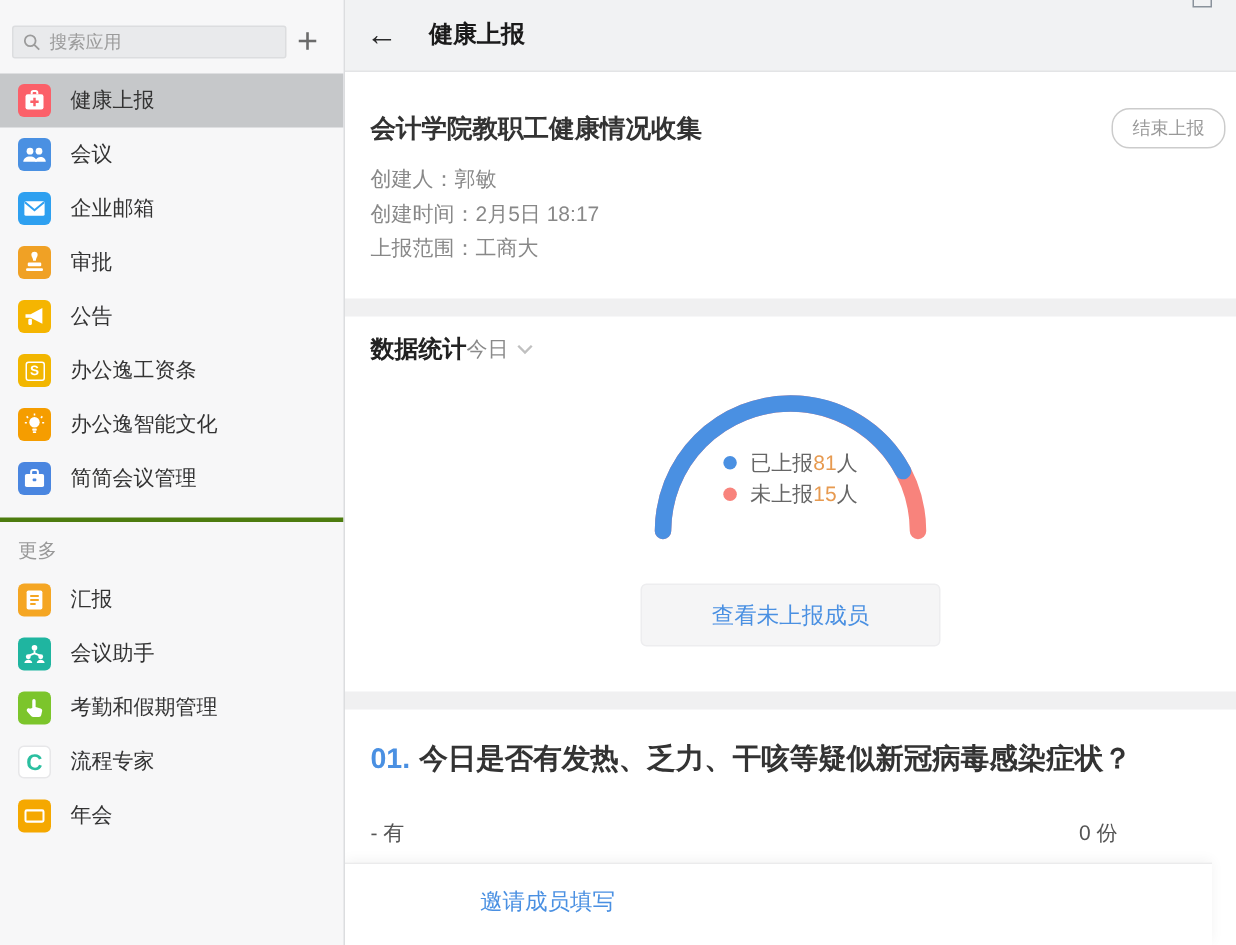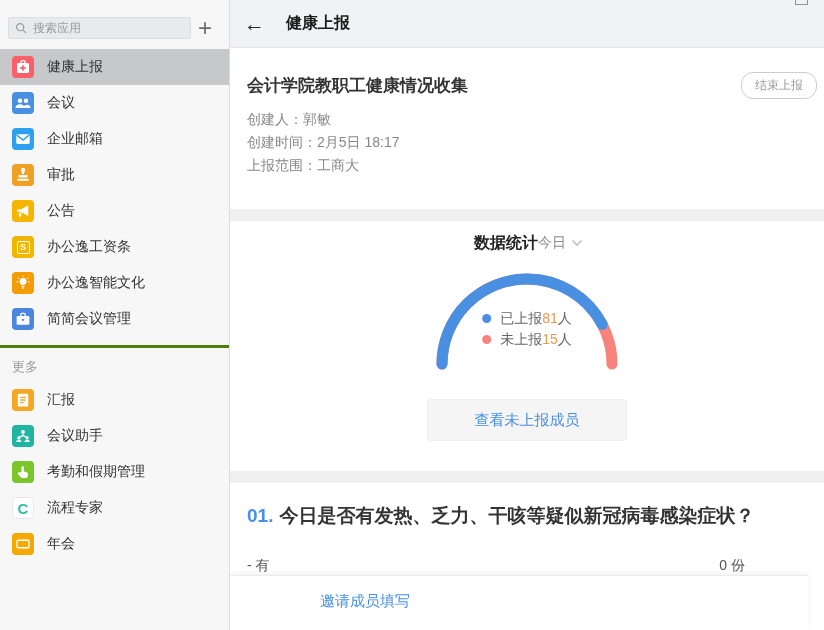--- a/index.html
+++ b/index.html
@@ -40,26 +40,26 @@
   .back-arrow { font-size:21px; color:#2b2b2b; cursor:pointer; width:30px; }
   .main-title { font-size:16px; font-weight:bold; color:#1b1b1b; margin-left:12px; }
   .win-control { position:absolute; top:-7px; right:16px; width:13px; height:12px;
     border:1px solid #8a929b; background:transparent; }
 
   .content { height:582px; overflow:hidden; }
   .info-section { padding:26px 17px 0 17px; position:relative; }
   .report-title { font-size:17px; font-weight:bold; color:#333; }
   .end-btn { position:absolute; top:24px; right:7px; border:1px solid #ccc; border-radius:12px;
     background:#fff; color:#999; font-size:12px; padding:4px 13px; cursor:pointer; white-space:nowrap; }
-  .meta { margin-top:11px; padding-bottom:32px; }
+  .meta { margin-top:11px; padding-bottom:22px; }
   .meta-line { font-size:14px; color:#888; line-height:23px; }
   .divider-band { height:12px; background:#f0f0f1; width:100%; }
 
   .stats-section { padding:8px 0 0 0; }
-  .stats-head { display:flex; align-items:center; justify-content:center; padding:0 14px 0 17px; height:28px;font-family:Liberation Serif, serif; }
+  .stats-head { display:flex; align-items:center; justify-content:flex-start; padding:0 14px 0 17px; height:28px;font-family:Liberation Serif, serif; }
   .stats-title { font-size:16px; font-weight:bold; color:#222; }
   .filter { display:flex; align-items:center; color:#8a8a8a; font-size:14px; cursor:pointer; }
   .filter .chev { margin-left:5px; display:block; }
   .gauge-wrap { position:relative; width:192px; margin:4px auto 0 auto; height:112px; }
   .legend { position:absolute; left:50%; transform:translateX(-50%); top:47px; white-space:nowrap; }
   .legend-row { display:flex; align-items:center; font-size:14px; color:#666; line-height:21px; }
   .legend-dot { width:9px; height:9px; border-radius:50%; margin-right:9px; flex:0 0 9px; }
   .legend .num { color:#e79a50; }
   .view-btn { display:block; width:200px; height:42px; margin:26px auto 0 auto; background:#f5f5f6;
     border:1px solid #ededef; border-radius:4px; color:#4a90e2; font-size:15px; cursor:pointer; }

